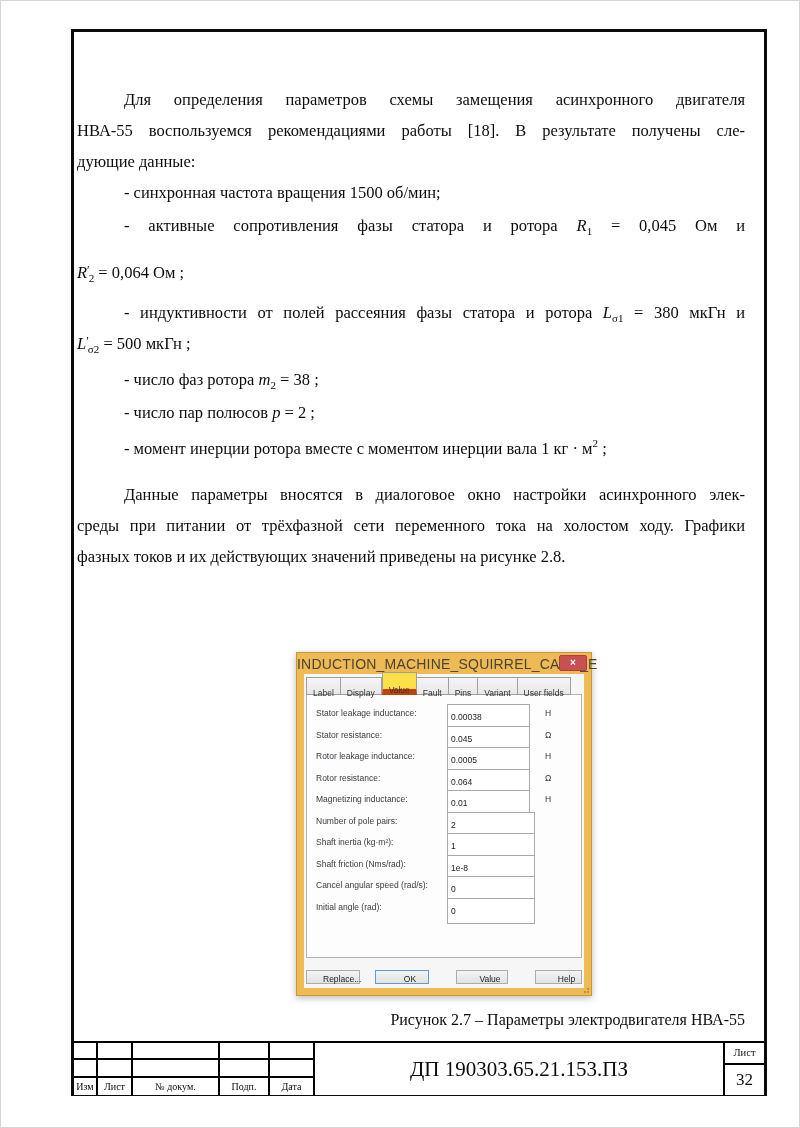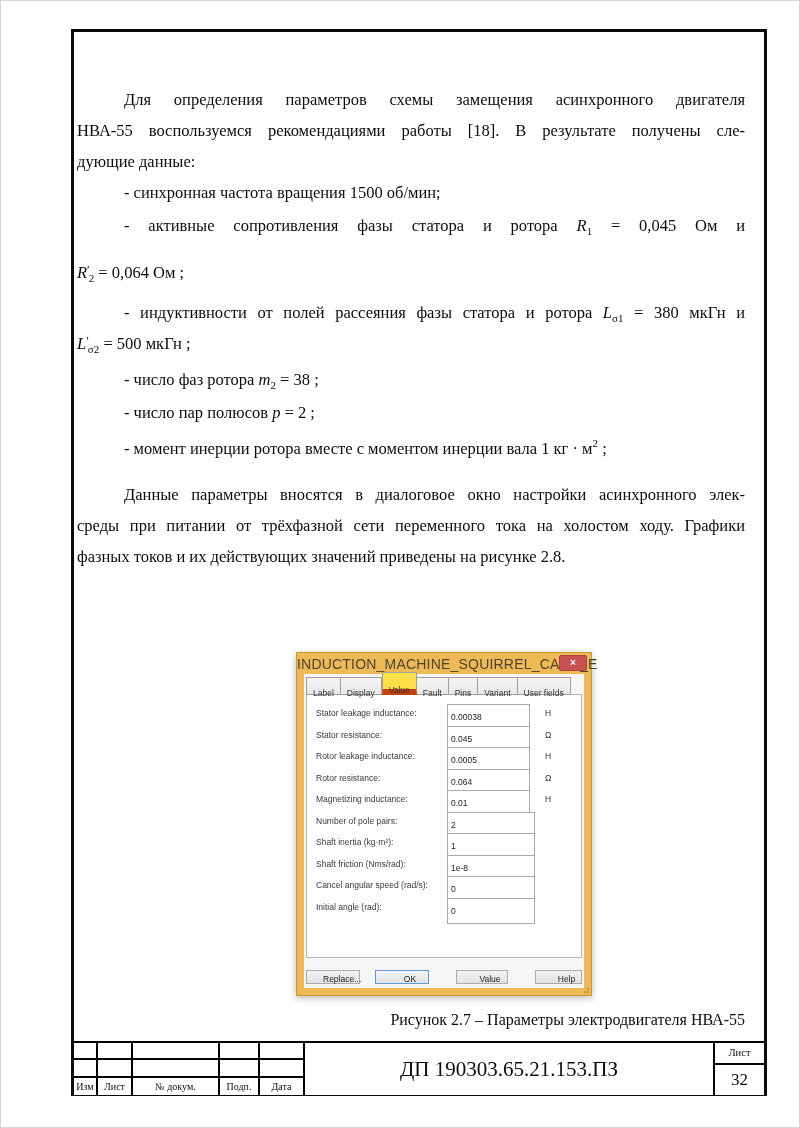--- a/index.html
+++ b/index.html
@@ -209,21 +209,21 @@
     <div class="tb-col" style="width:35px">
       <div class="c"></div>
       <div class="c2"></div>
       <div class="c-lbl">Лист</div>
     </div>
     <div class="tb-col" style="width:87px">
       <div class="c"></div>
       <div class="c2"></div>
       <div class="c-lbl">№ докум.</div>
     </div>
-    <div class="tb-col" style="width:40px">
+    <div class="tb-col" style="width:50px">
       <div class="c"></div>
       <div class="c2"></div>
       <div class="c-lbl">Подп.</div>
     </div>
     <div class="tb-col" style="width:45px">
       <div class="c"></div>
       <div class="c2"></div>
       <div class="c-lbl">Дата</div>
     </div>
     <div class="tb-doc">ДП 190303.65.21.153.ПЗ</div>

